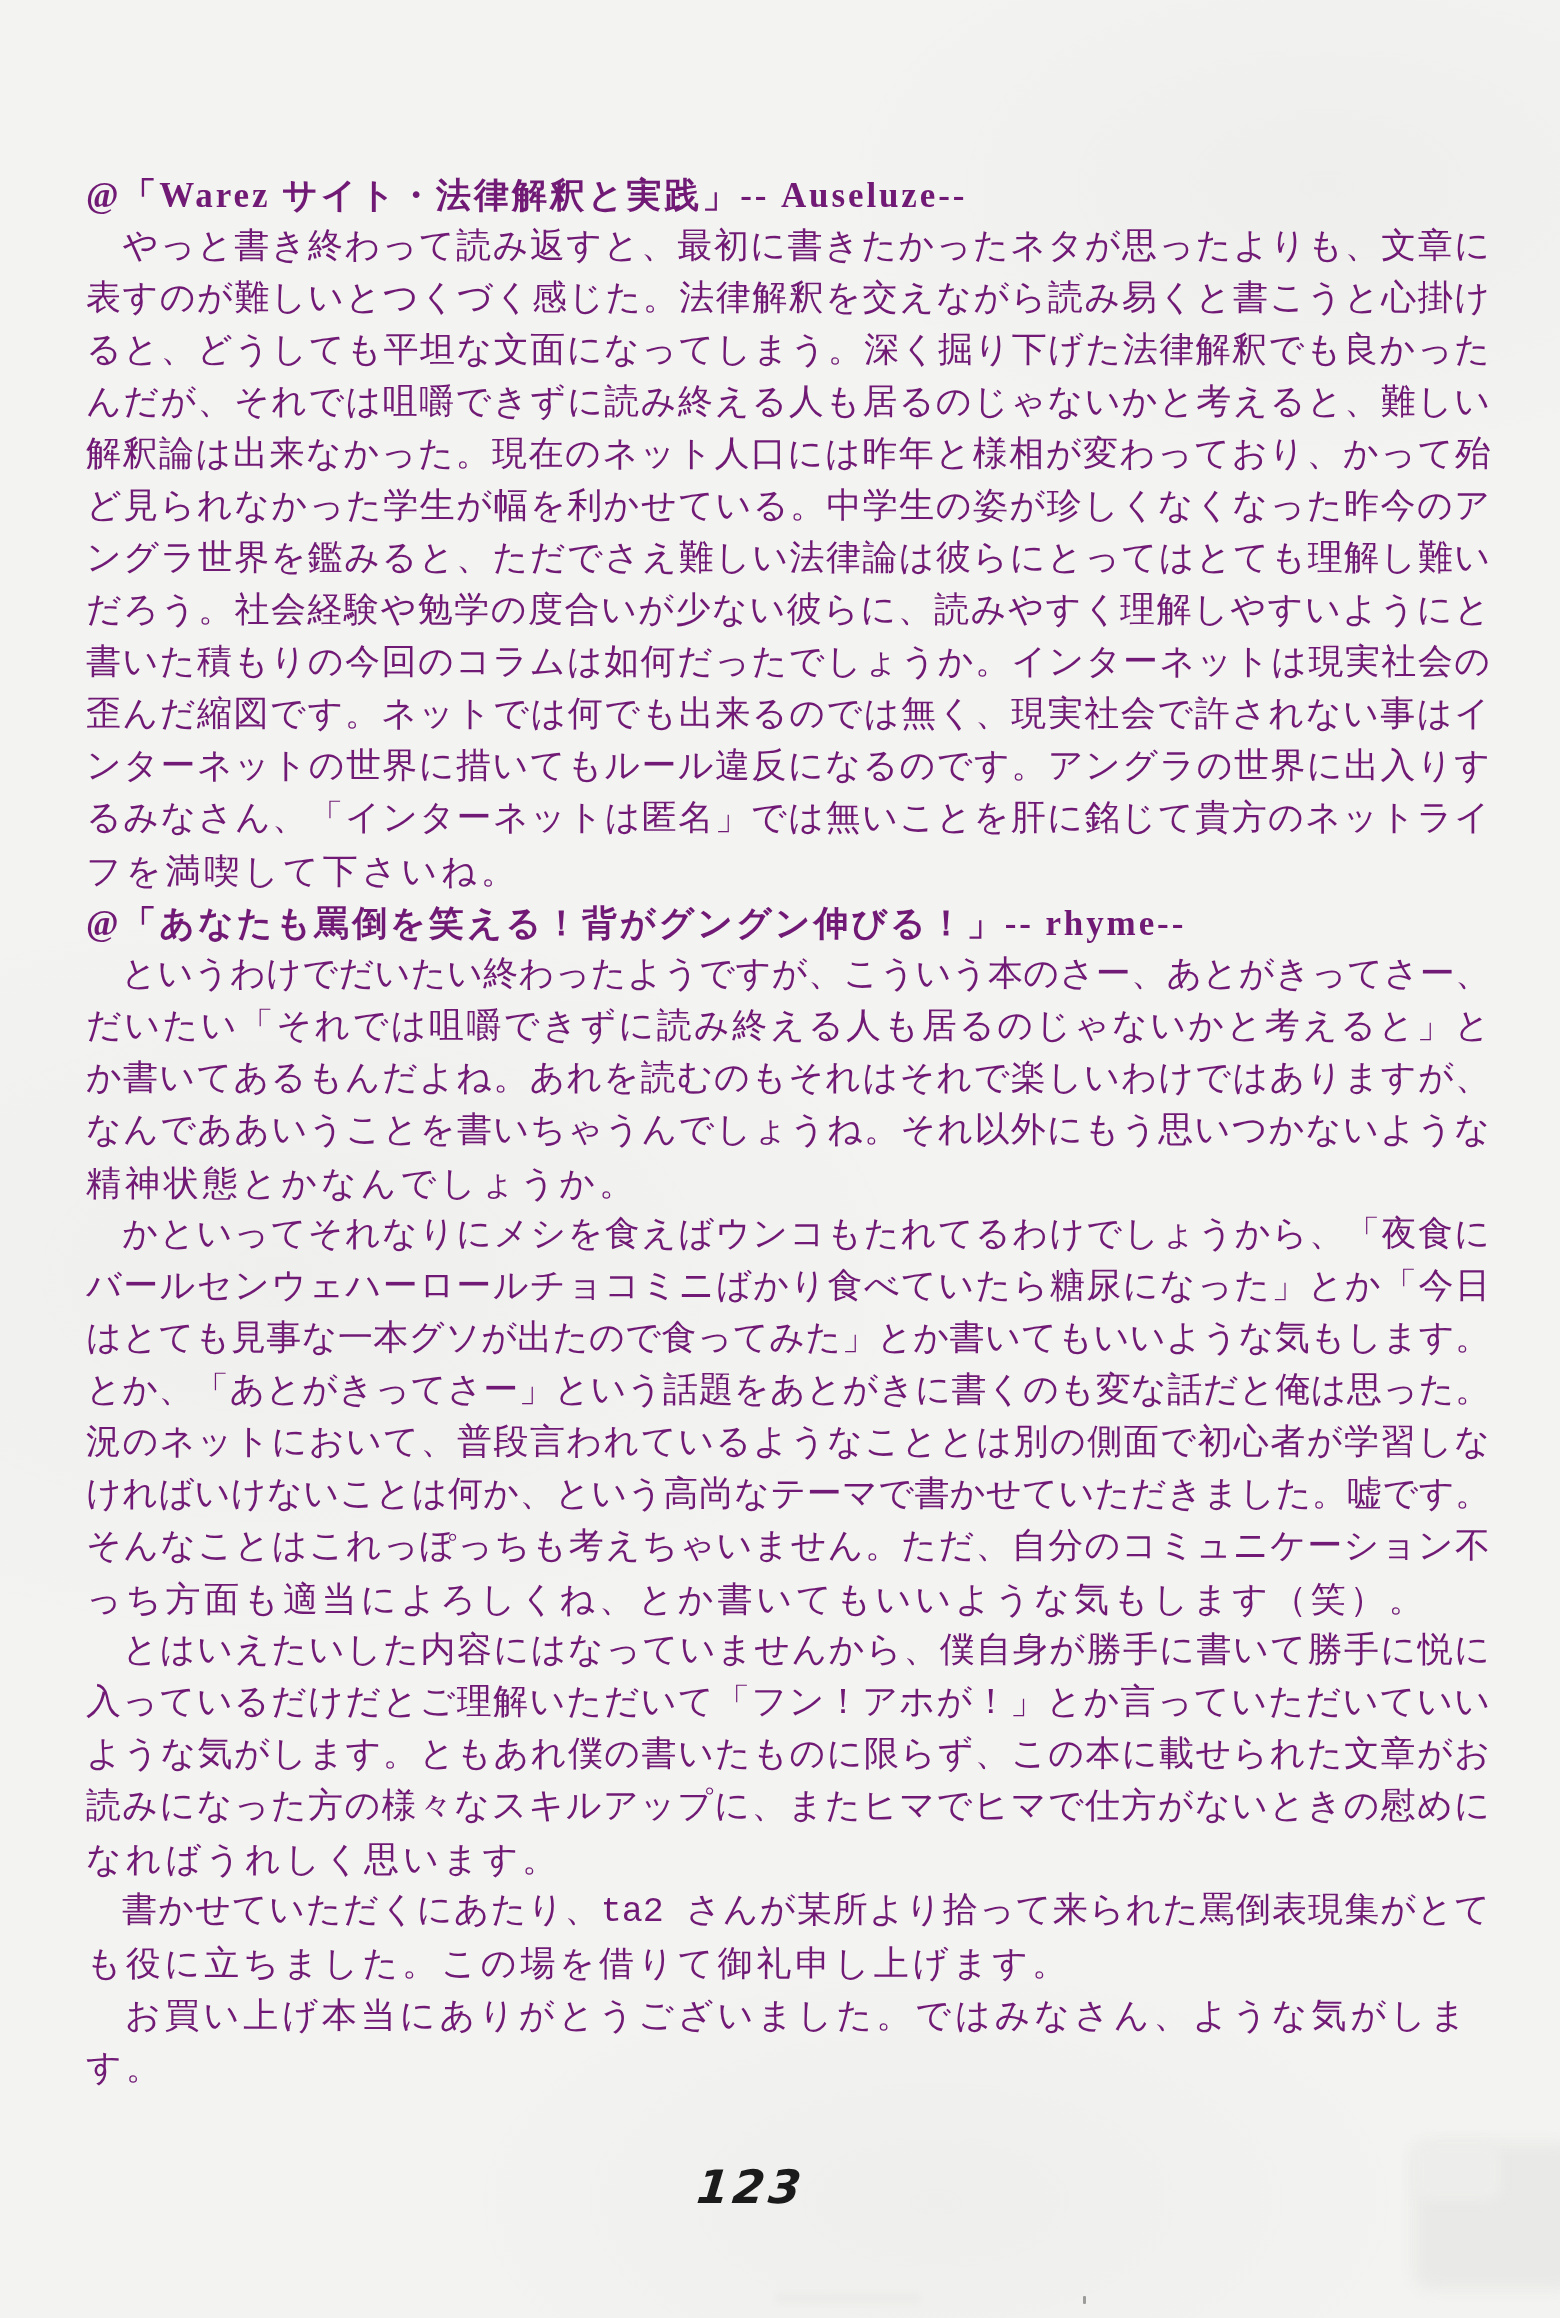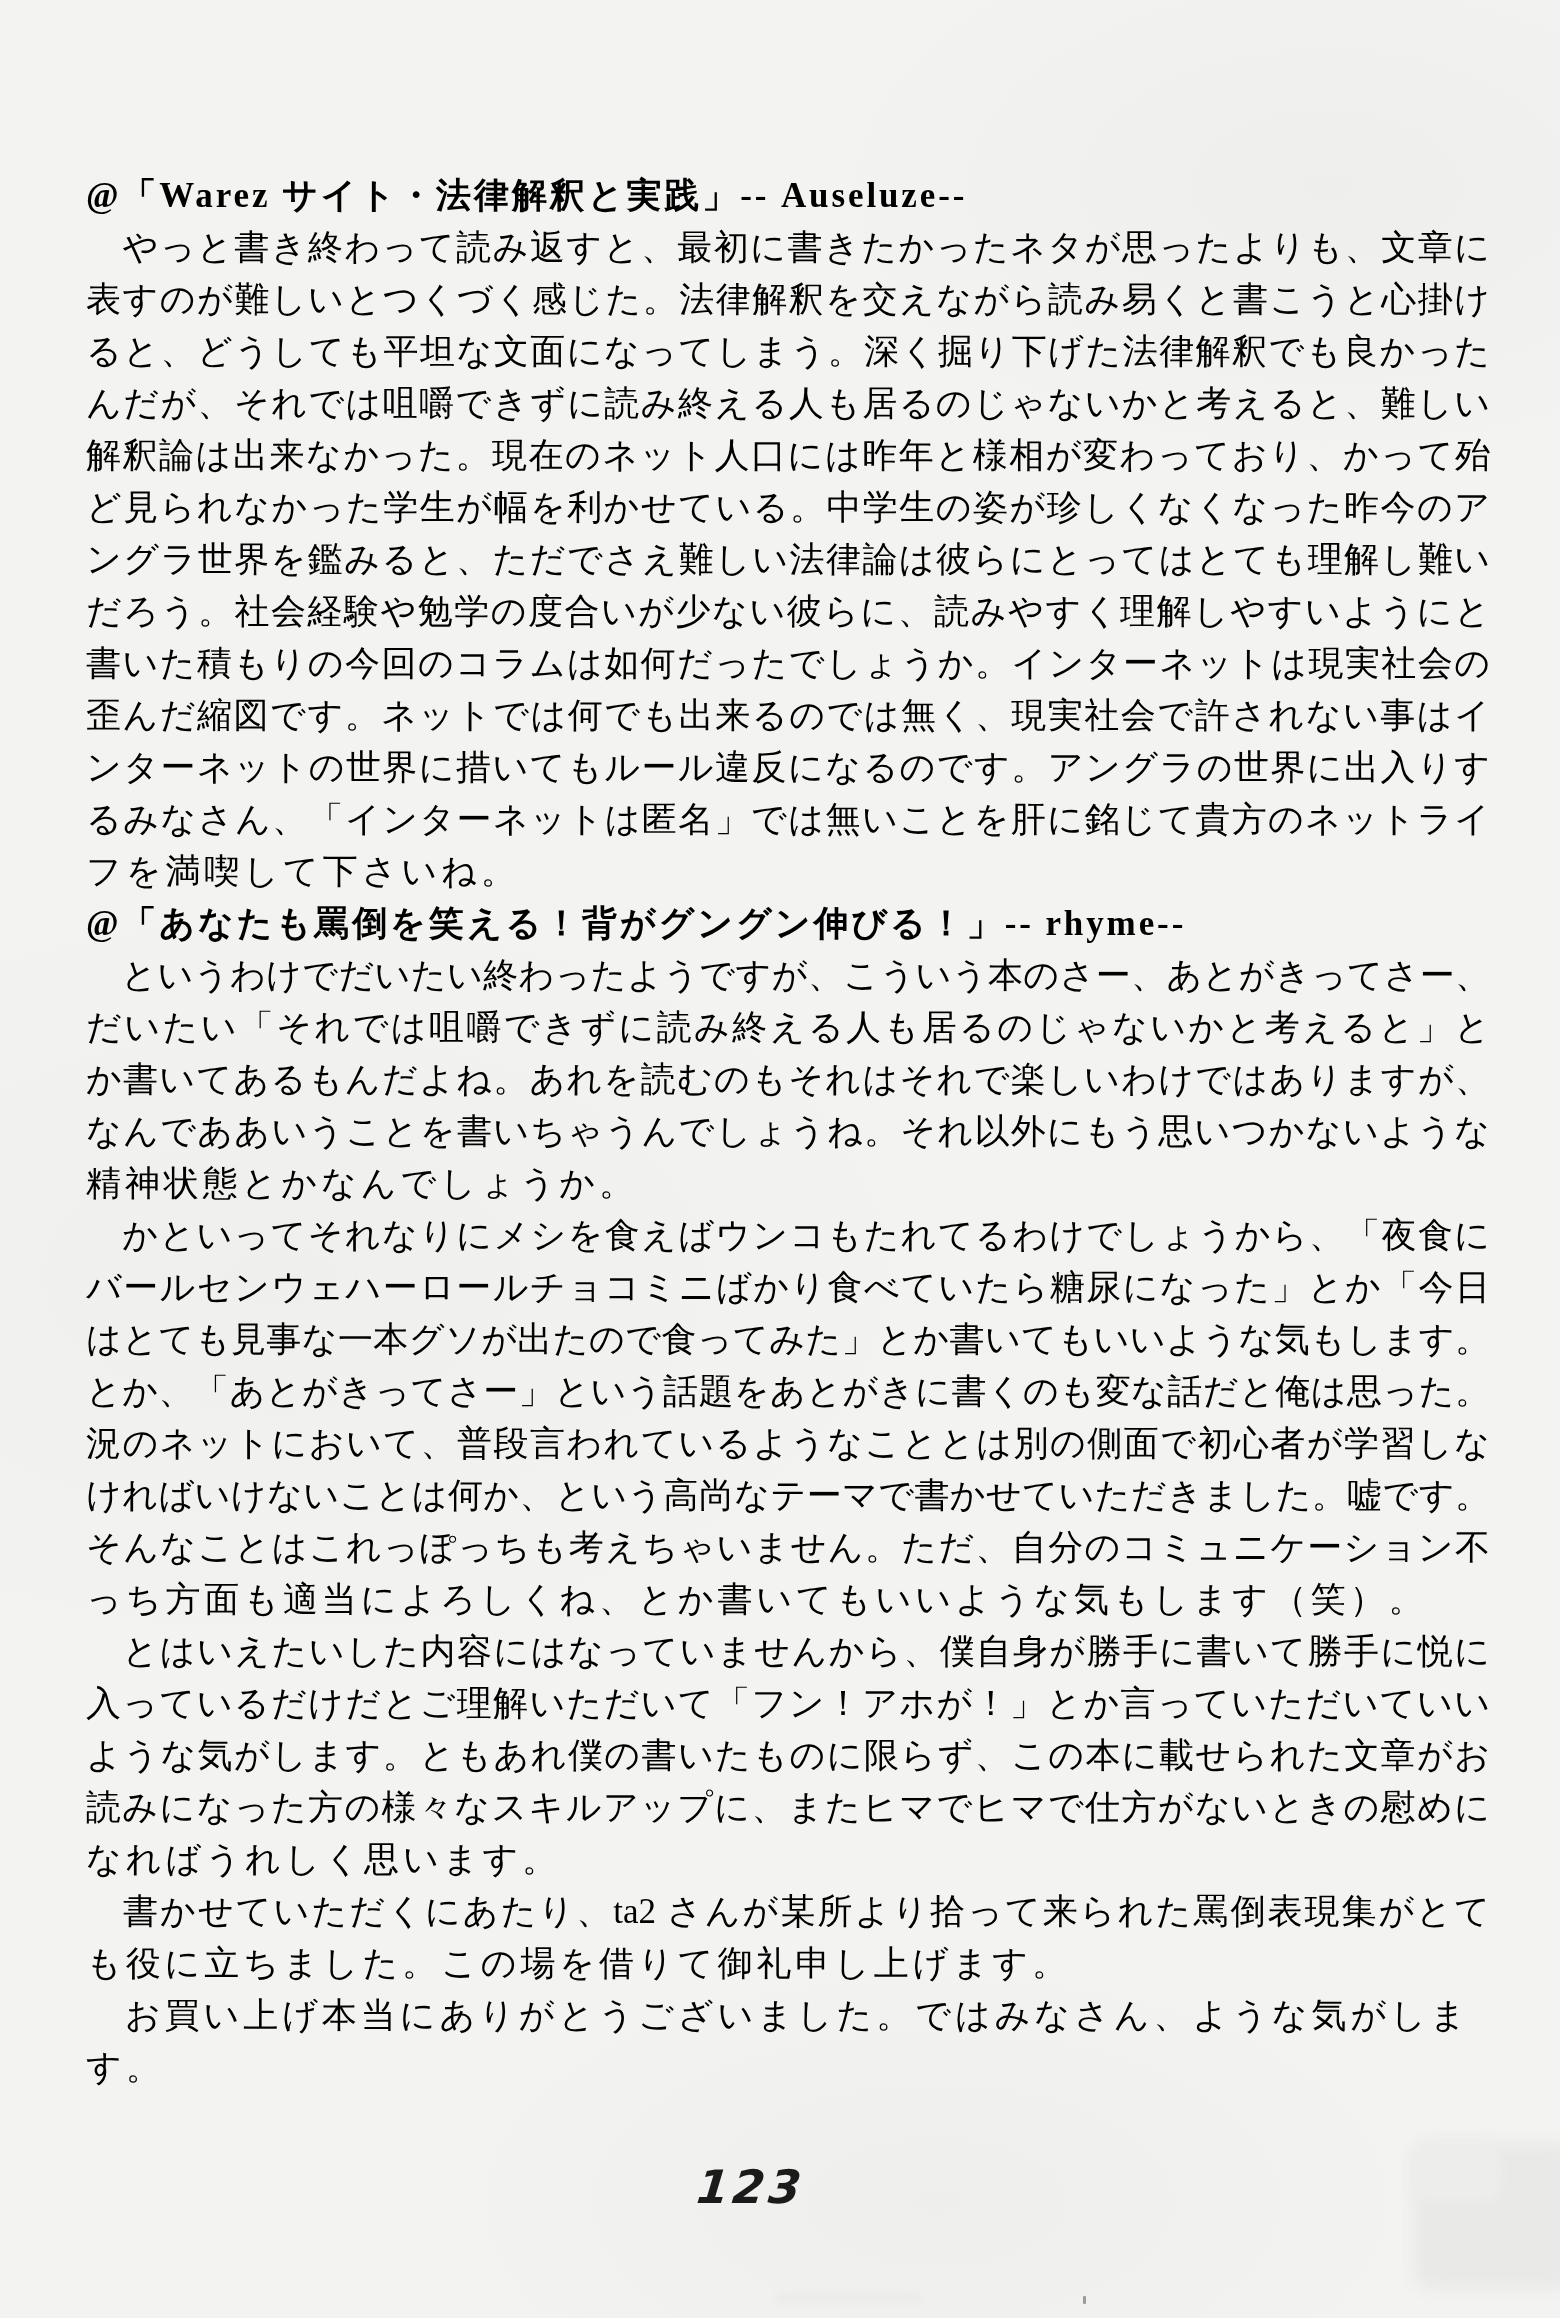--- a/index.html
+++ b/index.html
@@ -24,28 +24,29 @@
   .text-block {
     position: absolute;
     left: 86px;
     top: 170px;
     width: 1404px;
   }
   .line {
     font-size: 35px;
     line-height: 52px;
     height: 52px;
-    color: #000000;
+    color: #701a75;
     white-space: pre-wrap;
     -webkit-font-smoothing: antialiased;
   }
   .line.full {
     text-align: justify;
     text-align-last: justify;
     text-justify: inter-ideograph;
+    font-family: Liberation Mono, monospace;
   }
   .line.end {
     text-align: left;
     letter-spacing: 3.9px;
   }
   .line.heading {
     text-align: left;
     font-weight: 700;
     letter-spacing: 2.9px;
   }

